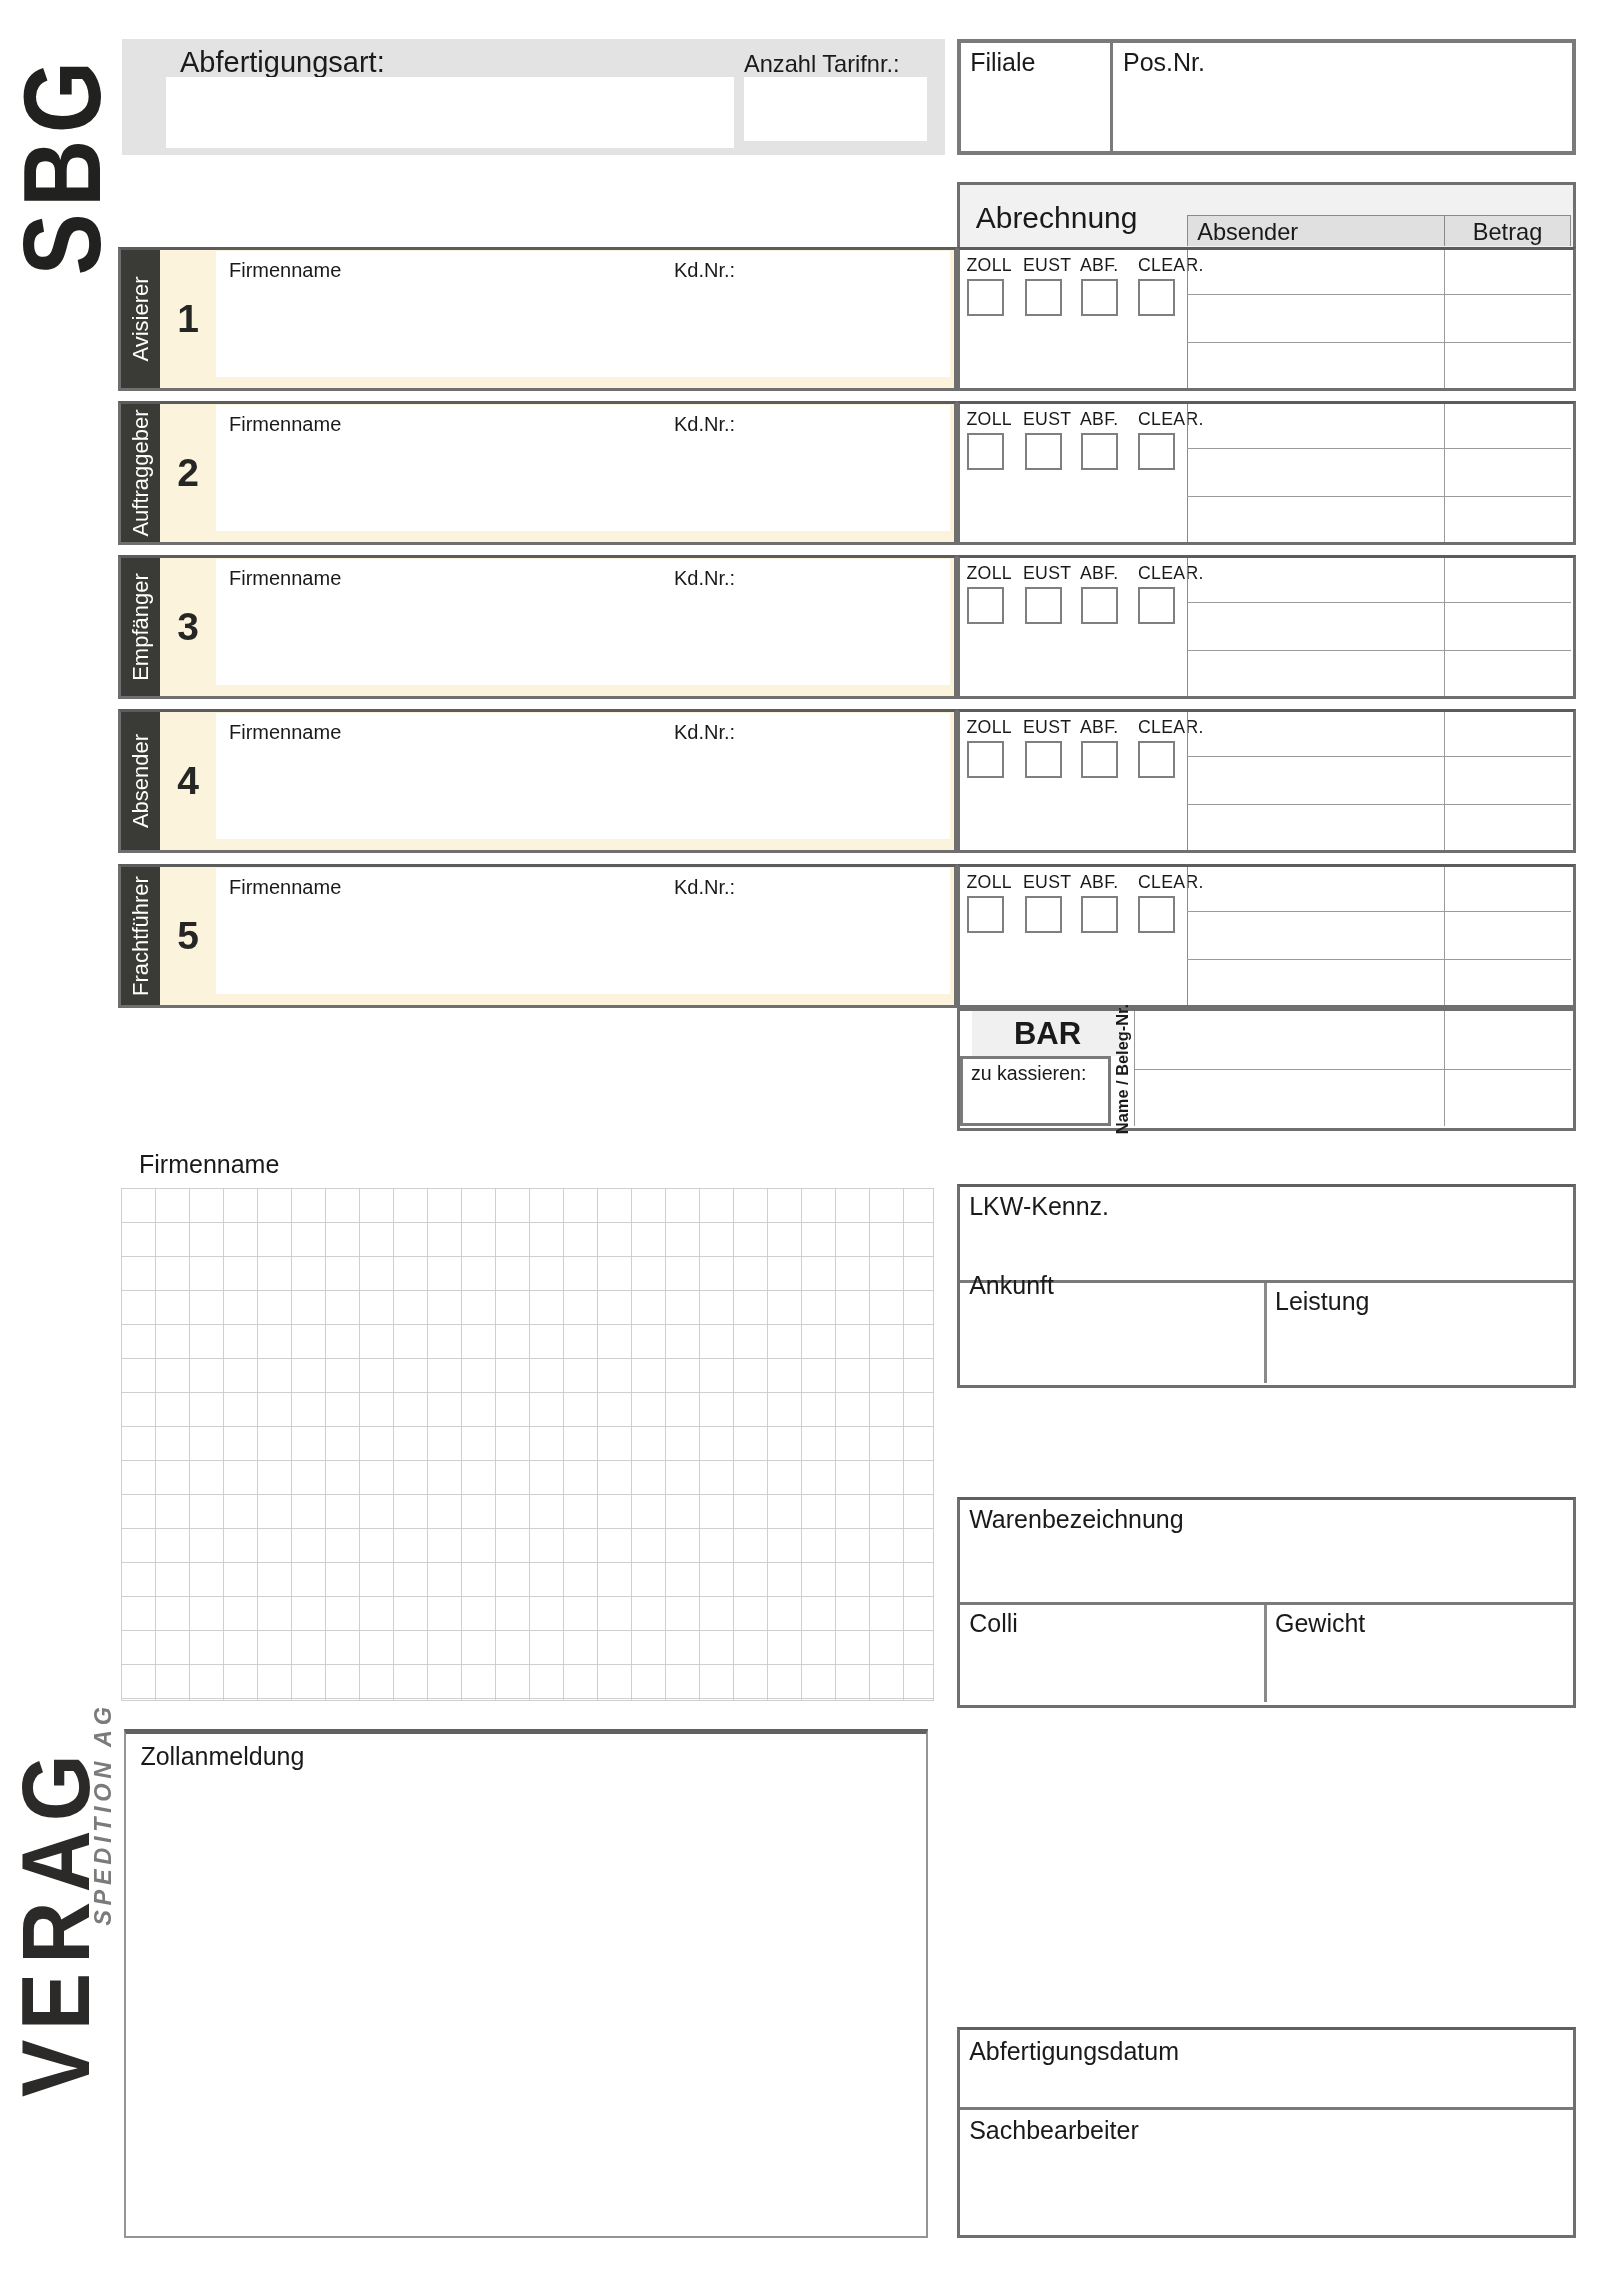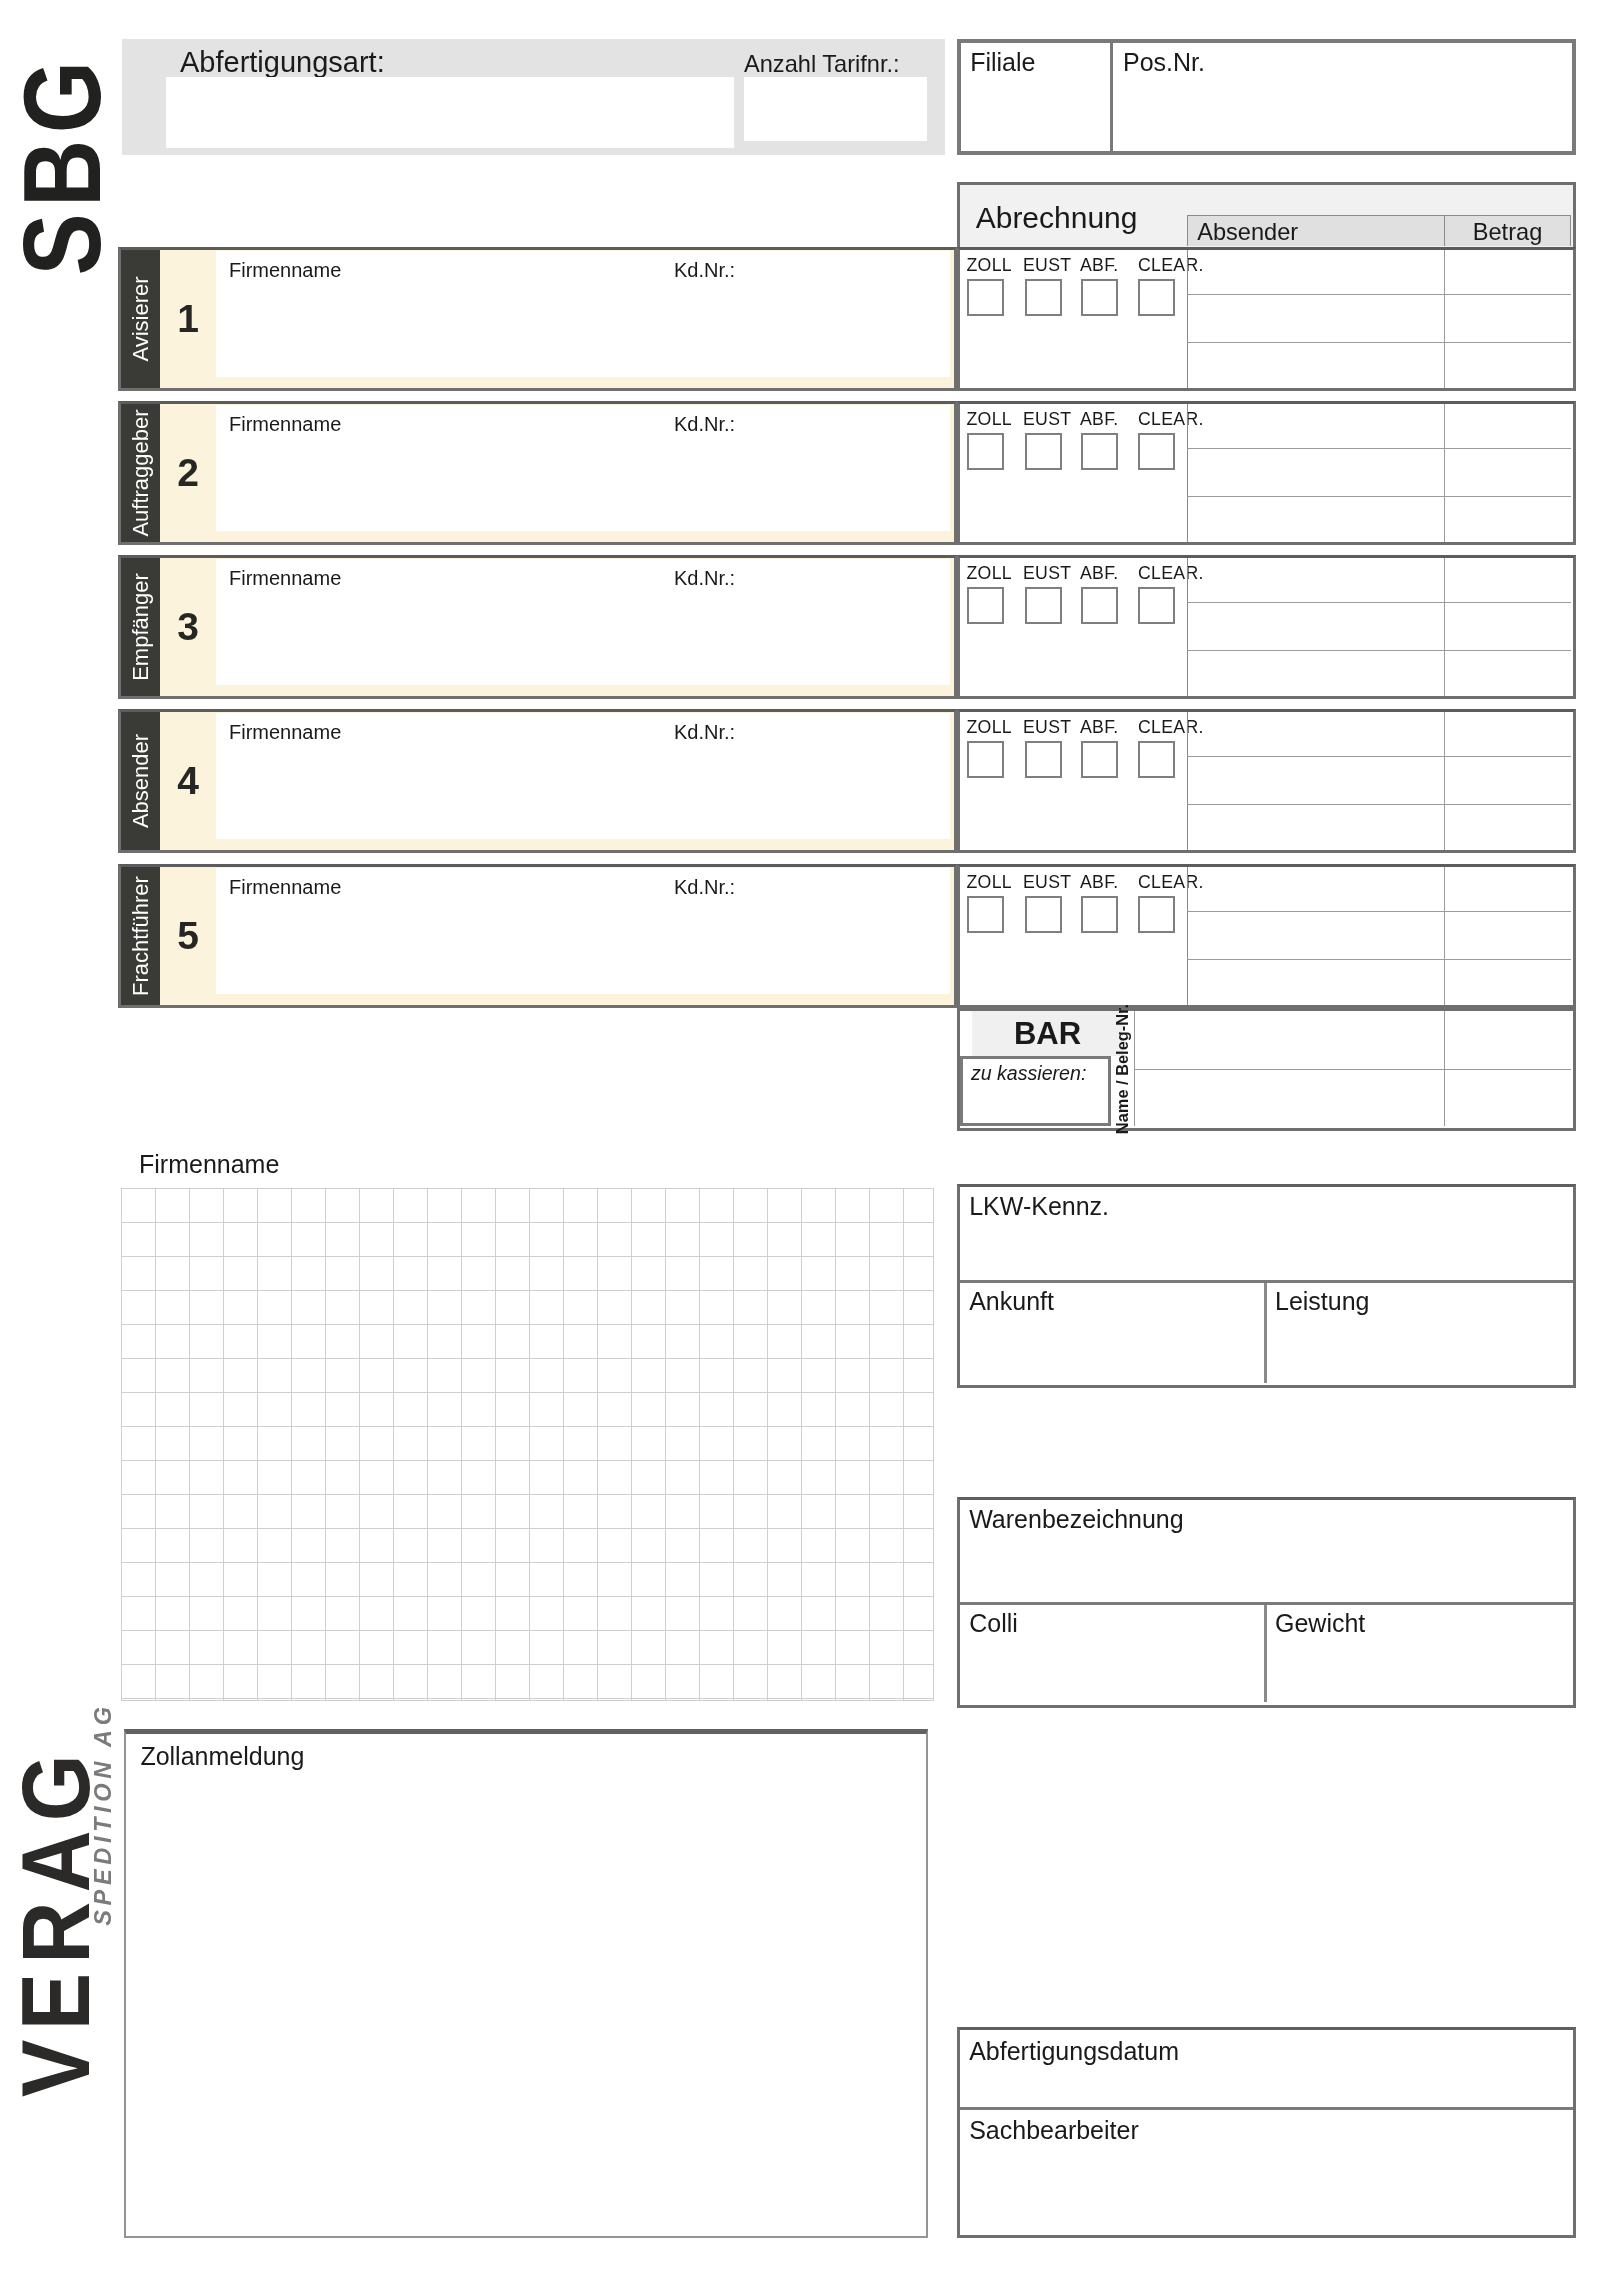--- a/index.html
+++ b/index.html
@@ -57,21 +57,21 @@
   .cb-box { position:absolute; top:29px; width:37px; height:37px; border:2.6px solid #7f7f7f; background:#fff; }
   .gline-v1 { position:absolute; left:227px; top:0; width:1.3px; height:100%; background:#8a8a8a; }
   .gline-v2 { position:absolute; left:484px; top:0; width:1.3px; height:100%; background:#9b9b9b; }
   .gline-h { position:absolute; left:227px; width:384px; height:1.3px; background:#9b9b9b; }
 
   
   .bar-box { position:absolute; left:957px; top:1008px; width:619px; height:123px; background:#fff; border:3.9px solid #6f6f6f; }
   .bar-cell { position:absolute; left:0; top:0; width:151px; height:45px; background:#f0f0f0;
     display:flex; align-items:center; justify-content:center; font-size:31px; font-weight:700;margin-left:12px; }
   .zu-box { position:absolute; left:0; top:45px; width:151px; height:70px; background:#fff; border:3.9px solid #7a7a7a; }
-  .zu-box span { position:absolute; left:7.9px; top:2.6px; font-size:19.6px;font-style:italic; }
+  .zu-box span { position:absolute; left:7.9px; top:2.6px; font-size:19.6px; }
   .name-strip { position:absolute; left:151px; top:0; width:23.6px; height:115px; border-right:1.3px solid #999; }
   .name-strip span { position:absolute; left:50%; top:50%; transform:translate(-50%,-50%) rotate(-90deg);
     font-size:16.4px; font-weight:700; white-space:nowrap; }
   .bar-hdiv { position:absolute; left:175px; top:58px; width:436px; height:1.3px; background:#999; }
   .bar-vdiv { position:absolute; left:484px; top:0; width:1.3px; height:115px; background:#999; }
 
   
   .anm-label { position:absolute; left:139px; top:1150px; font-size:25px; }
   .anm-grid { position:absolute; left:121px; top:1188px; width:813px; height:513px;
     background-image:
@@ -289,21 +289,21 @@
     <div class="abs" style="left:487px;top:60px;width:124px;height:55px;"></div>
   </div>
 
   <div class="anm-label">Firmenname</div>
   <div class="anm-grid"></div>
 
   <div class="info-box" style="top:1184px;height:204px;">
     <div class="hdiv" style="top:93px;"></div>
     <div class="vdiv" style="left:304px;top:96px;height:100px;"></div>
     <div class="info-lbl" style="left:9.2px;top:5.2px;">LKW-Kennz.</div>
-    <div class="info-lbl" style="left:9.2px;top:100px;">Ankunft</div>
+    <div class="info-lbl" style="left:9.2px;top:84px;">Ankunft</div>
     <div class="info-lbl" style="left:315px;top:100px;">Leistung</div>
     <div class="abs" style="left:0;top:39px;width:611px;height:54px;"></div>
     <div class="abs" style="left:0;top:134px;width:304px;height:62px;"></div>
     <div class="abs" style="left:307px;top:134px;width:304px;height:62px;"></div>
   </div>
 
   <div class="info-box" style="top:1497px;height:211px;">
     <div class="hdiv" style="top:102px;"></div>
     <div class="vdiv" style="left:304px;top:105px;height:97px;"></div>
     <div class="info-lbl" style="left:9.2px;top:5.2px;">Warenbezeichnung</div>

